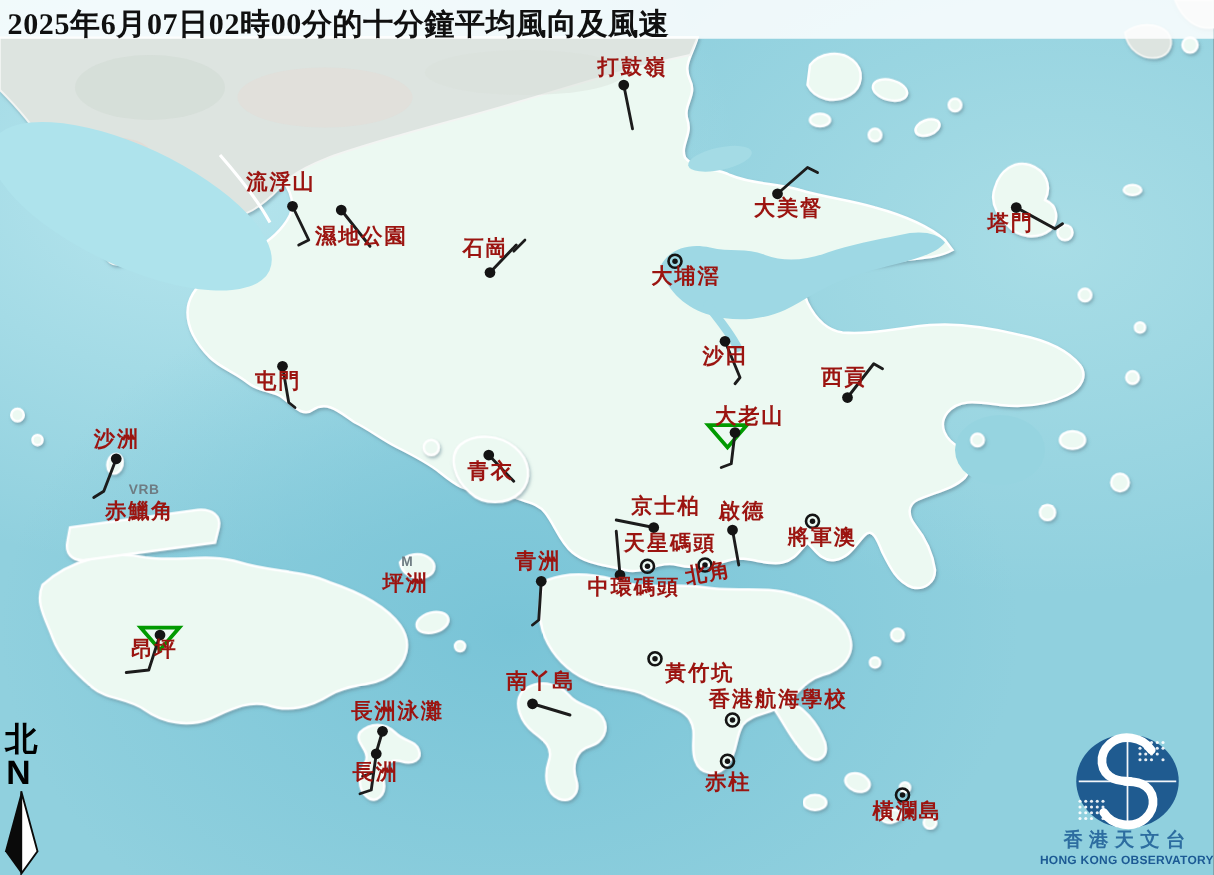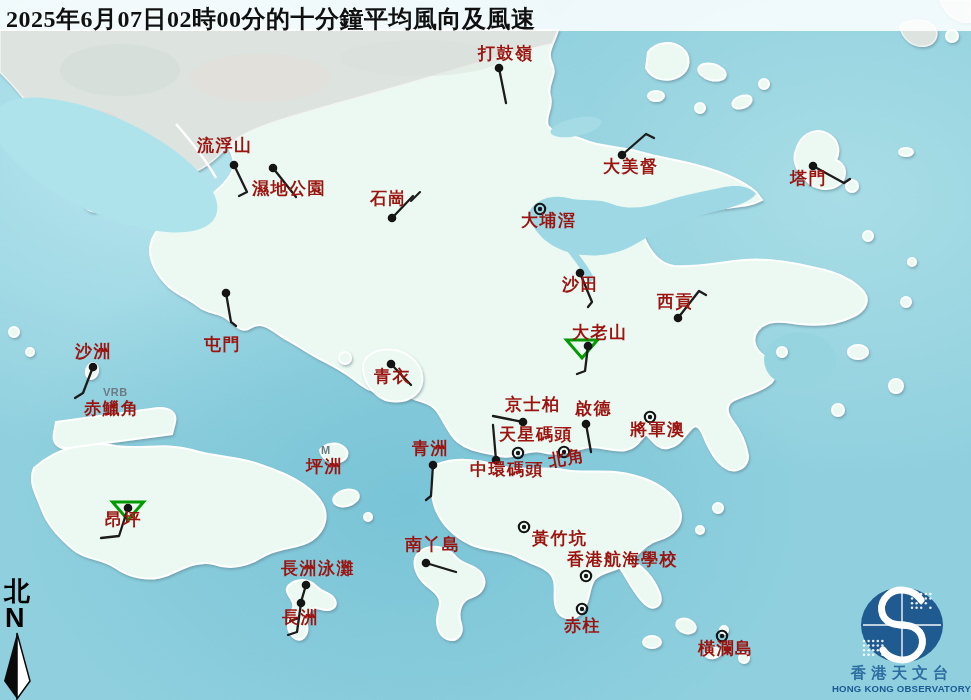--- a/index.html
+++ b/index.html
@@ -349,21 +349,21 @@
   </div>
 
   <div id="labels-layer">
       <div class="station-label" style="left: 478px; top: 45px;">打鼓嶺</div>
       <div class="station-label" style="left: 197px; top: 137px;">流浮山</div>
       <div class="station-label" style="left: 252px; top: 180px;">濕地公園</div>
       <div class="station-label" style="left: 370px; top: 190px;">石崗</div>
       <div class="station-label" style="left: 603px; top: 158px;">大美督</div>
       <div class="station-label" style="left: 790px; top: 170px;">塔門</div>
       <div class="station-label" style="left: 521px; top: 212px;">大埔滘</div>
-      <div class="station-label" style="left: 204px; top: 296px; margin-top: 40px;">屯門</div>
+      <div class="station-label" style="left: 204px; top: 296px;">屯門</div>
       <div class="station-label" style="left: 562px; top: 276px;">沙田</div>
       <div class="station-label" style="left: 657px; top: 293px;">西貢</div>
       <div class="station-label" style="left: 572px; top: 324px;">大老山</div>
       <div class="station-label" style="left: 75px; top: 343px;">沙洲</div>
       <div class="station-label" style="left: 84px; top: 400px;">赤鱲角</div>
       <div class="station-note" style="left: 103px; top: 387px;">VRB</div>
       <div class="station-label" style="left: 374px; top: 368px;">青衣</div>
       <div class="station-label" style="left: 505px; top: 396px;">京士柏</div>
       <div class="station-label" style="left: 575px; top: 400px;">啟德</div>
       <div class="station-label" style="left: 630px; top: 421px;">將軍澳</div>

